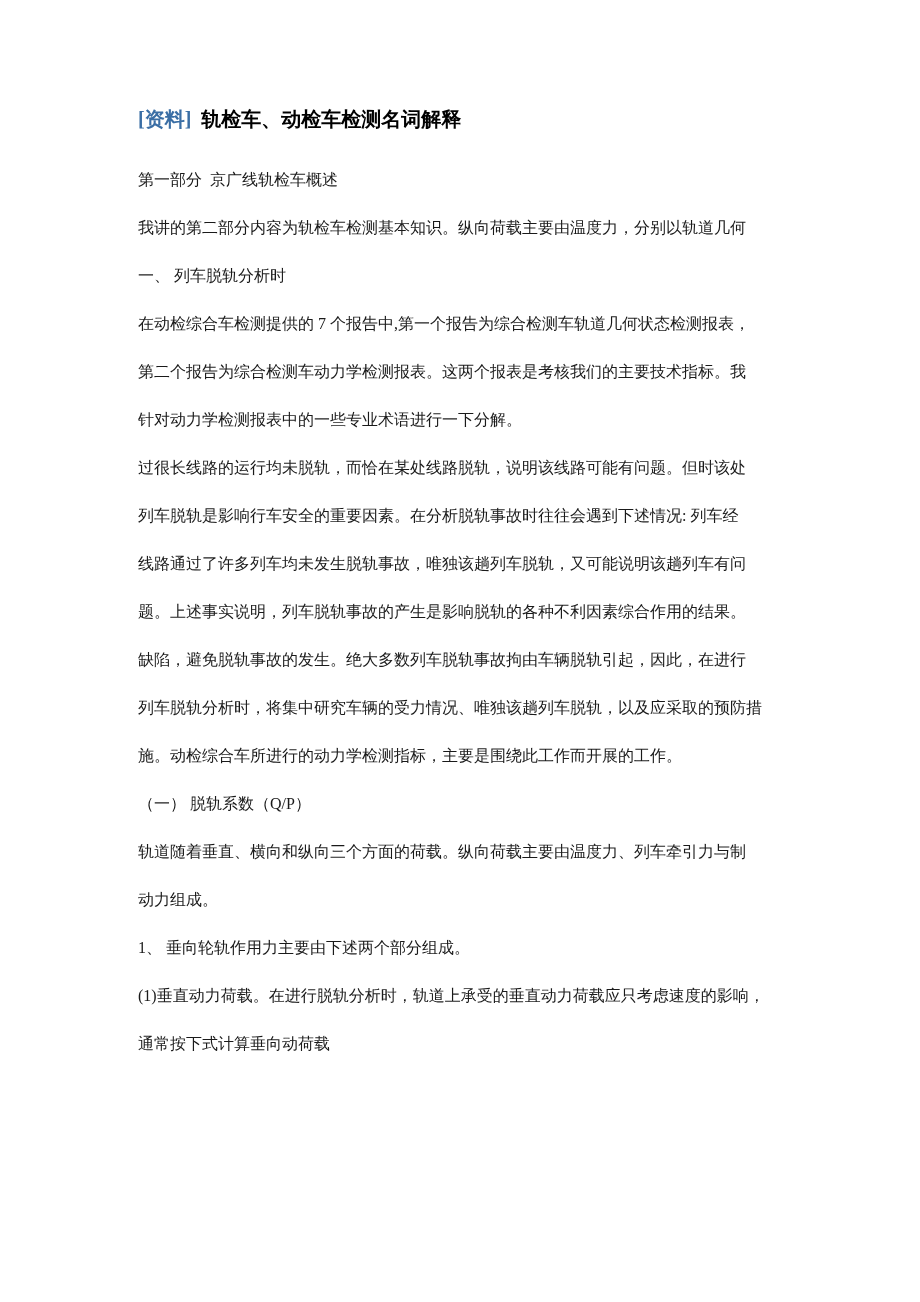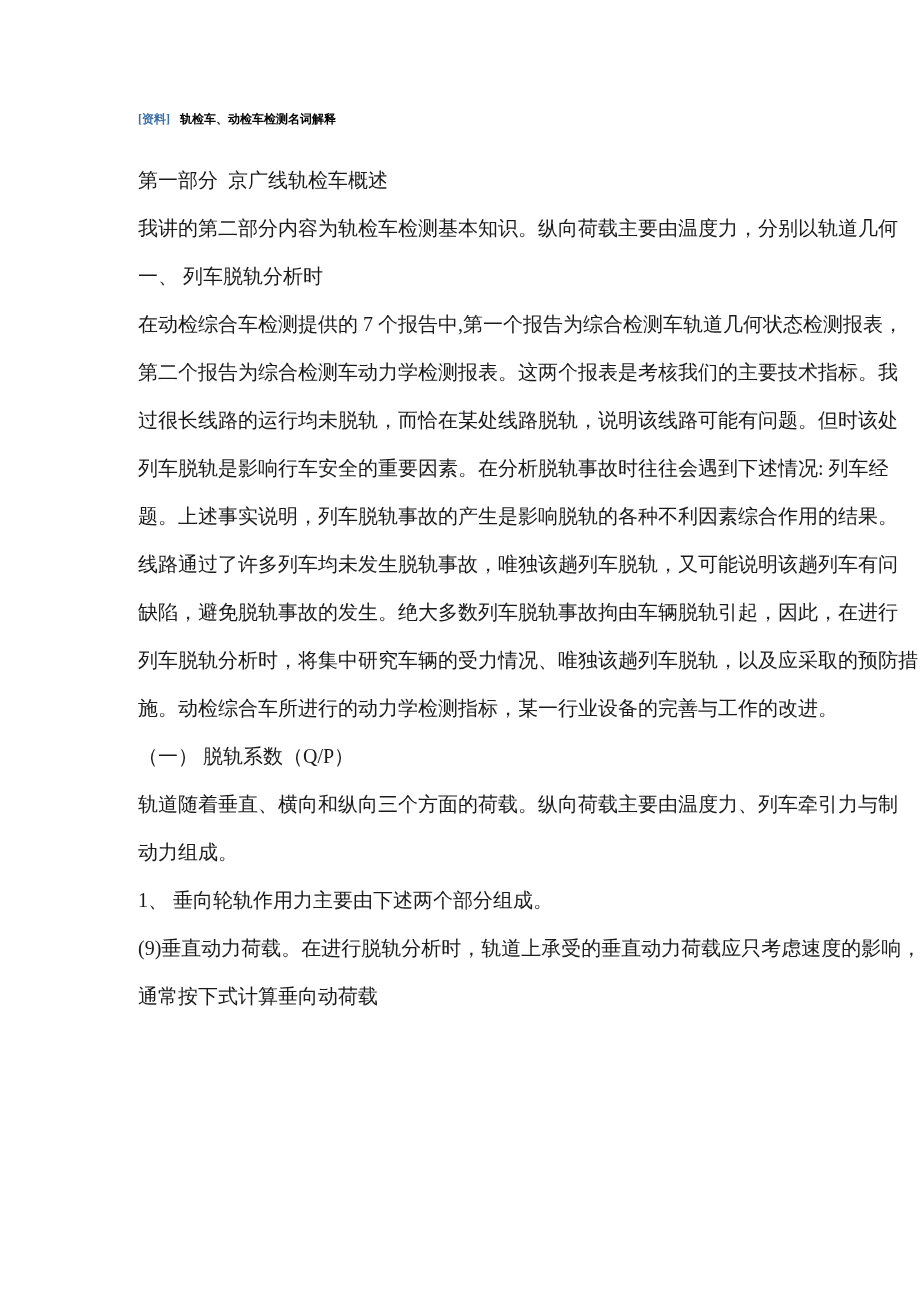--- a/index.html
+++ b/index.html
@@ -18,56 +18,57 @@
   .content {
     position: absolute;
     left: 138px;
     top: 106px;
     width: 672px;
   }
   .title {
     margin: 0 0 24px 0;
     height: 26px;
     line-height: 26px;
-    font-size: 12px;
+    font-size: 20px;
     font-weight: bold;
     color: #000000;
     white-space: pre;
   }
   .title-tag {
     font-weight: bold;
     margin-right: 10px;
   }
   .line {
     height: 48px;
     line-height: 48px;
-    font-size: 20px;
+    font-size: 16px;
     color: #1a1a1a;
     white-space: pre;
   }
 </style>
 </head>
 <body>
 
 <div class="page">
   <div class="content">
     <h1 class="title"><span class="title-tag" style="color: rgb(58, 110, 165);">[资料]</span><span class="title-text">轨检车、动检车检测名词解释</span></h1>
 
     <div class="line">第一部分  京广线轨检车概述</div>
     <div class="line">我讲的第二部分内容为轨检车检测基本知识。纵向荷载主要由温度力，分别以轨道几何</div>
     <div class="line">一、 列车脱轨分析时</div>
     <div class="line">在动检综合车检测提供的 7 个报告中,第一个报告为综合检测车轨道几何状态检测报表，</div>
     <div class="line">第二个报告为综合检测车动力学检测报表。这两个报表是考核我们的主要技术指标。我</div>
+    <div class="line">针对动力学检测报表中的一些专业术语进行一下分解。</div>
     <div class="line">过很长线路的运行均未脱轨，而恰在某处线路脱轨，说明该线路可能有问题。但时该处</div>
     <div class="line">列车脱轨是影响行车安全的重要因素。在分析脱轨事故时往往会遇到下述情况: 列车经</div>
+    <div class="line">线路通过了许多列车均未发生脱轨事故，唯独该趟列车脱轨，又可能说明该趟列车有问</div>
     <div class="line">题。上述事实说明，列车脱轨事故的产生是影响脱轨的各种不利因素综合作用的结果。</div>
-    <div class="line">线路通过了许多列车均未发生脱轨事故，唯独该趟列车脱轨，又可能说明该趟列车有问</div>
     <div class="line">缺陷，避免脱轨事故的发生。绝大多数列车脱轨事故拘由车辆脱轨引起，因此，在进行</div>
     <div class="line">列车脱轨分析时，将集中研究车辆的受力情况、唯独该趟列车脱轨，以及应采取的预防措</div>
-    <div class="line">施。动检综合车所进行的动力学检测指标，某一行业设备的完善与工作的改进。</div>
+    <div class="line">施。动检综合车所进行的动力学检测指标，主要是围绕此工作而开展的工作。</div>
     <div class="line">（一） 脱轨系数（Q/P）</div>
     <div class="line">轨道随着垂直、横向和纵向三个方面的荷载。纵向荷载主要由温度力、列车牵引力与制</div>
     <div class="line">动力组成。</div>
     <div class="line">1、 垂向轮轨作用力主要由下述两个部分组成。</div>
-    <div class="line">(9)垂直动力荷载。在进行脱轨分析时，轨道上承受的垂直动力荷载应只考虑速度的影响，</div>
+    <div class="line">(1)垂直动力荷载。在进行脱轨分析时，轨道上承受的垂直动力荷载应只考虑速度的影响，</div>
     <div class="line">通常按下式计算垂向动荷载</div>
   </div>
 </div>
 
 </body></html>

